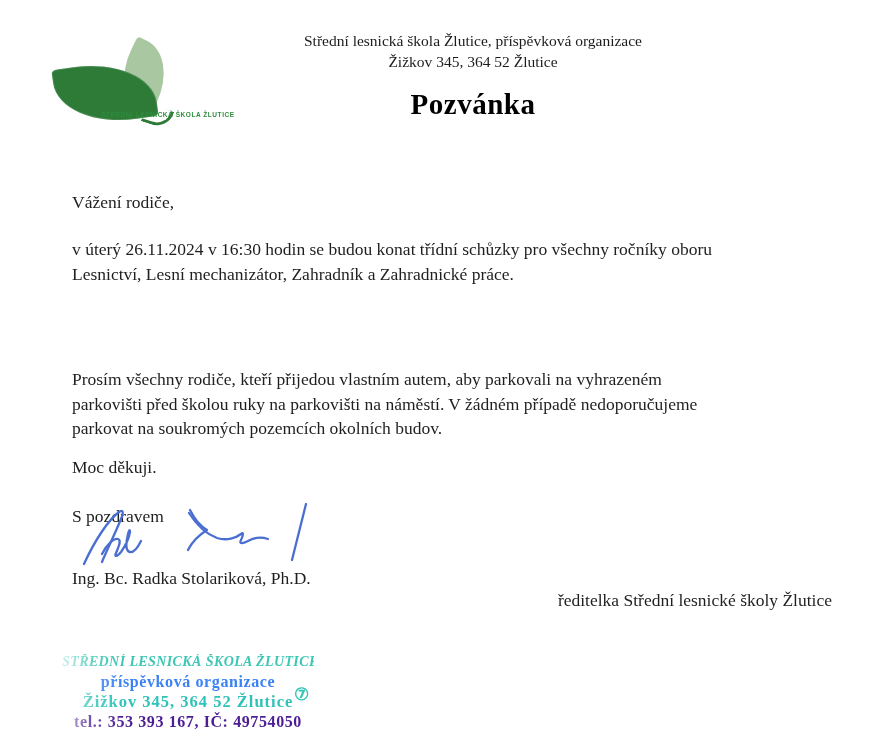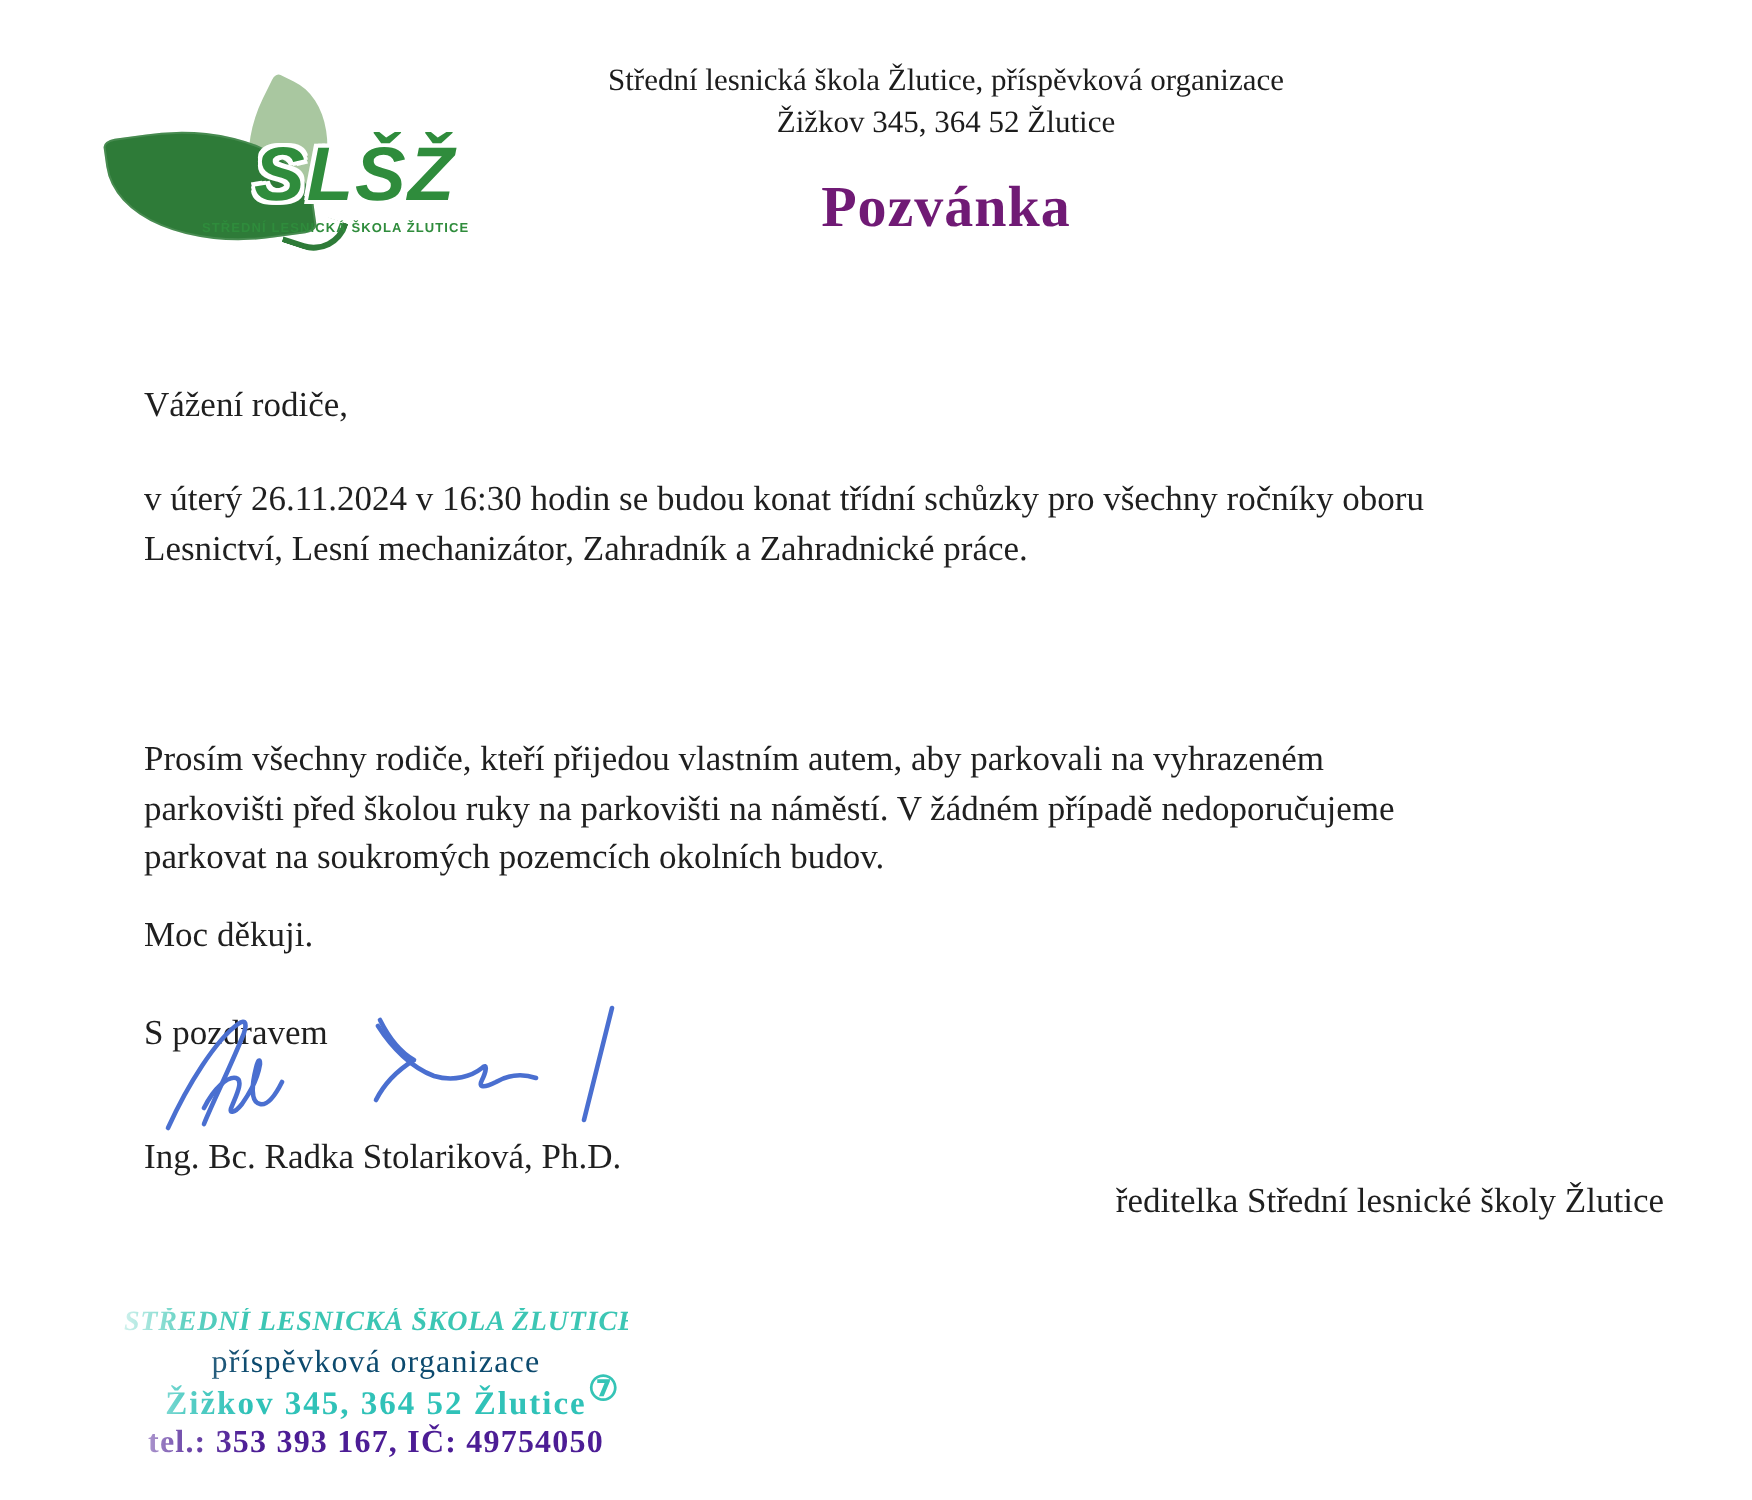--- a/index.html
+++ b/index.html
@@ -15,21 +15,21 @@
 
   
   .letterhead{
     position:absolute;left:70px;right:0;top:30px;
     text-align:center;
     font-size:15.5px;line-height:21px;color:#1c1c1c;
   }
   .doc-title{
     position:absolute;left:70px;right:0;top:88px;
     text-align:center;
-    font-size:29px;font-weight:bold;color:#701a75;
+    font-size:29px;font-weight:bold;color:#000000;
     letter-spacing:0.5px;
   }
 
   
   .logo{position:absolute;left:55px;top:45px;width:195px;height:85px;}
   .leaf{position:absolute;border-radius:6% 78% 6% 78%;}
   .leaf-light{
     width:46px;height:66px;left:66px;top:-2px;
     background:#a9c7a0;transform:rotate(26deg);
   }
@@ -67,21 +67,21 @@
 
   
   .stamp{
     position:absolute;left:62px;top:654px;width:252px;
     font-family:"Liberation Serif", serif;
     color:#33c3b3;text-align:center;
     -webkit-mask-image:linear-gradient(90deg, rgba(0,0,0,0.25) 0, rgba(0,0,0,0.8) 12%, #000 25%);
             mask-image:linear-gradient(90deg, rgba(0,0,0,0.25) 0, rgba(0,0,0,0.8) 12%, #000 25%);
   }
   .stamp-line1{font-style:italic;font-weight:bold;font-size:14px;letter-spacing:0.4px;white-space:nowrap;color:#3cc6b4;}
-  .stamp-line2{font-weight:normal;font-size:16px;margin-top:3px;letter-spacing:0.6px;color:#0c4a6e;}
+  .stamp-line2{font-weight:bold;font-size:16px;margin-top:3px;letter-spacing:0.6px;color:#3b82f6;}
   .stamp-line3{font-weight:bold;font-size:16.5px;margin-top:1px;letter-spacing:1px;color:#30c2b8;}
   .stamp-line4{font-weight:bold;font-size:16px;margin-top:1px;letter-spacing:0.6px;color:#4c1d95;}
   .stamp-badge{
     position:absolute;left:232px;top:30px;
     font-size:17px;font-weight:bold;color:#35c4b6;
   }
 </style>
 </head>
 <body>
 
@@ -89,21 +89,20 @@
 
   <div class="letterhead">
     <div>Střední lesnická škola Žlutice, příspěvková organizace</div>
     <div>Žižkov 345, 364 52 Žlutice</div>
   </div>
 
   <div class="logo">
     <div class="leaf leaf-light"></div>
     <div class="leaf leaf-dark"></div>
     <div class="leaf-stem"></div>
-    <div class="logo-acronym">SLŠŽ</div>
     <div class="logo-subtext">STŘEDNÍ LESNICKÁ ŠKOLA ŽLUTICE</div>
   </div>
 
   <div class="doc-title">Pozvánka</div>
 
   <div class="bodyline" style="top:190px;">Vážení rodiče,</div>
 
   <div class="para" style="top:237px;">
     <div>v úterý 26.11.2024 v 16:30 hodin se budou konat třídní schůzky pro všechny ročníky oboru</div>
     <div>Lesnictví, Lesní mechanizátor, Zahradník a Zahradnické práce.</div>

